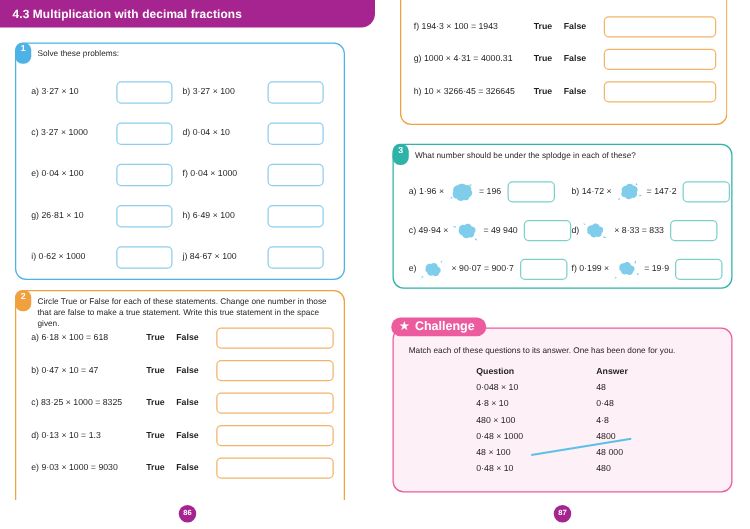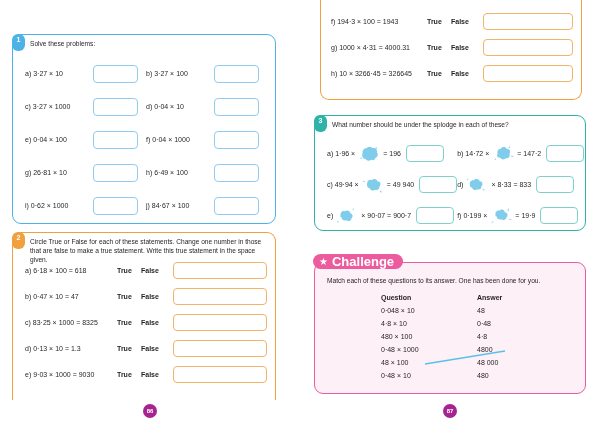--- a/index.html
+++ b/index.html
@@ -206,21 +206,21 @@
     align-items: center;
     gap: 4px;
   }
   .challenge-star {
     color: #fff;
     font-size: 10px;
     line-height: 10px;
   }
   .challenge-label {
     color: #fff;
-    font-size: 13px;
+    font-size: 10px;
     font-weight: bold;
     white-space: nowrap;
   }
   .challenge-intro {
     position: absolute;
     left: 12px;
     top: 14px;
     font-size: 6.6px;
     color: #231f20;
   }
@@ -268,20 +268,23 @@
     justify-content: center;
   }
 </style>
 </head>
 <body>
 
 <div class="spread">
 
   <div class="page page-left">
 
+    <div class="header-band">
+      <div class="header-title">4.3 Multiplication with decimal fractions</div>
+    </div>
 
     <div class="card blue" style="left:12px; top:34px; width:264px; height:190px;">
       <div class="badge blue">1</div>
       <div class="instruction">Solve these problems:</div>
 
       <div class="q1-grid">
         <div class="q1-item">
           <span class="q1-label">a) 3·27 × 10</span>
           <span class="answer-box"></span>
         </div>

